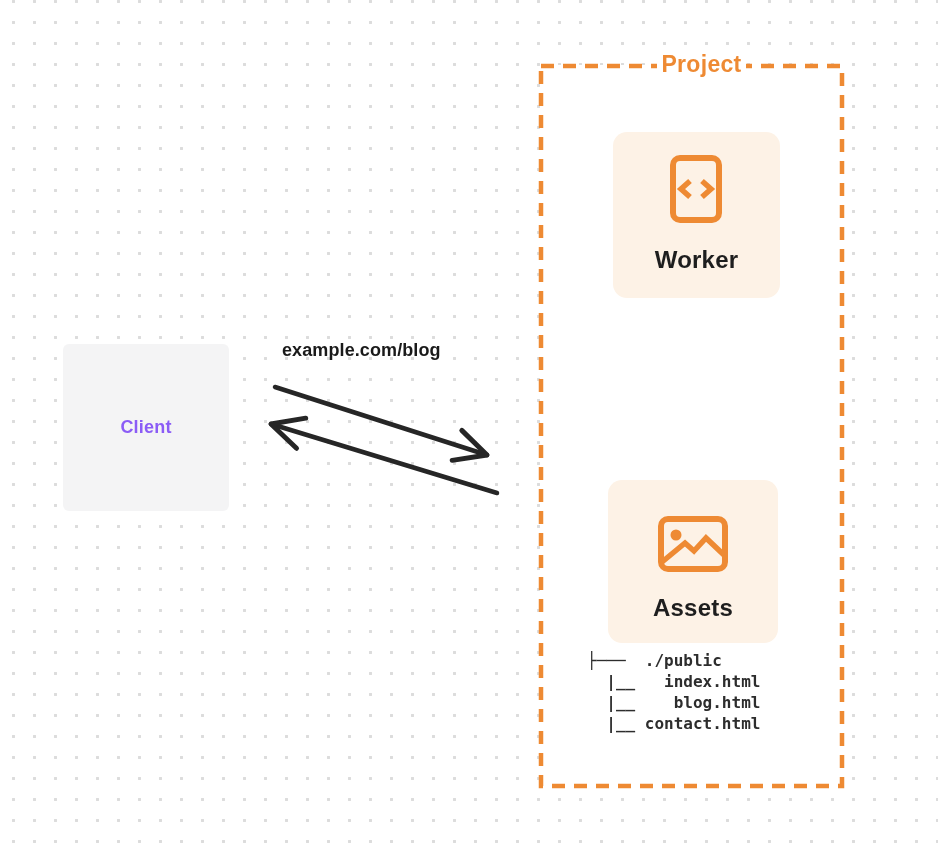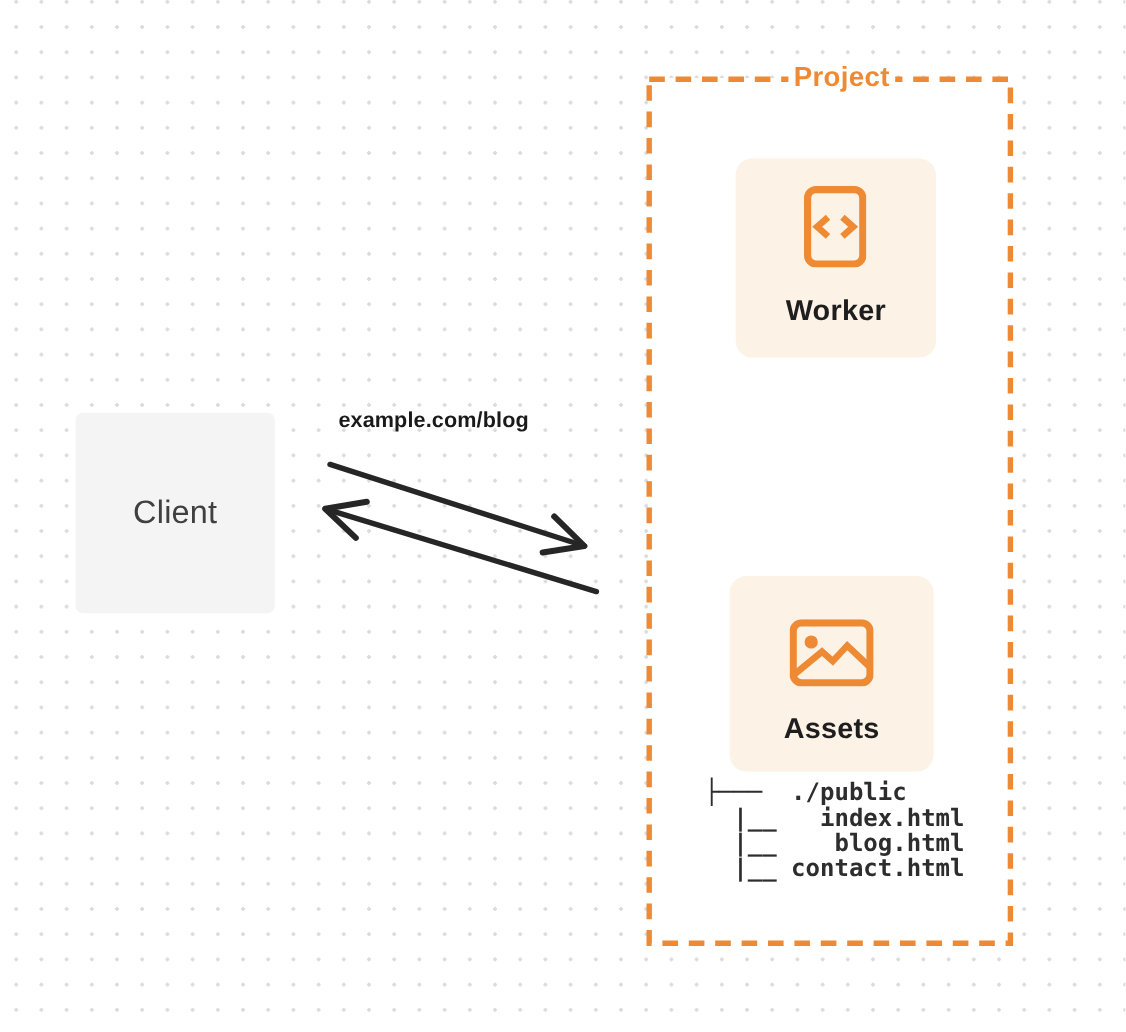--- a/index.html
+++ b/index.html
@@ -42,21 +42,21 @@
   .project-title span{
     display:inline-block;background:#ffffff;padding:0 4px;
     color:var(--orange);font-size:23px;font-weight:700;letter-spacing:.3px;margin-left:20px;
   }
   .client-box{
     position:absolute;left:63px;top:344px;width:166px;height:167px;
     background:var(--client-bg);border-radius:6px;
     display:flex;align-items:center;justify-content:center;
   }
   .client-box span{
-    color:#404040;font-size:27px;font-weight:400;letter-spacing:.2px;
+    color:#8b5cf6;font-size:18px;font-weight:700;letter-spacing:.2px;
   }
   .request-label{
     position:absolute;left:282px;top:340px;
     color:#1A1A1A;font-size:18px;font-weight:700;letter-spacing:.1px;
   }
   .card{
     position:absolute;background:var(--card-bg);border-radius:14px;
   }
   .card.worker{left:613px;top:132px;width:167px;height:166px;}
   .card.assets{left:608px;top:480px;width:170px;height:163px;}
@@ -65,21 +65,21 @@
   .card.assets .icon{left:50px;top:36px;}
   .icon .stroke{fill:none;stroke:var(--orange);stroke-linejoin:miter;}
   .icon .fill{fill:var(--orange);stroke:none;}
   .card-label{
     position:absolute;left:0;top:114px;width:100%;text-align:center;
     color:#1E1E1E;font-size:24px;font-weight:700;letter-spacing:.2px;
   }
   .file-tree{
     position:absolute;left:587px;top:650px;margin:0;
     font-family:"DejaVu Sans Mono", monospace;
-    font-size:20px;line-height:21px;font-weight:600;
+    font-size:16px;line-height:21px;font-weight:600;
     color:var(--tree-ink);white-space:pre;
   }
 </style>
 </head>
 <body>
 
 <div class="stage">
 
   <div class="project-bg"></div>
 

